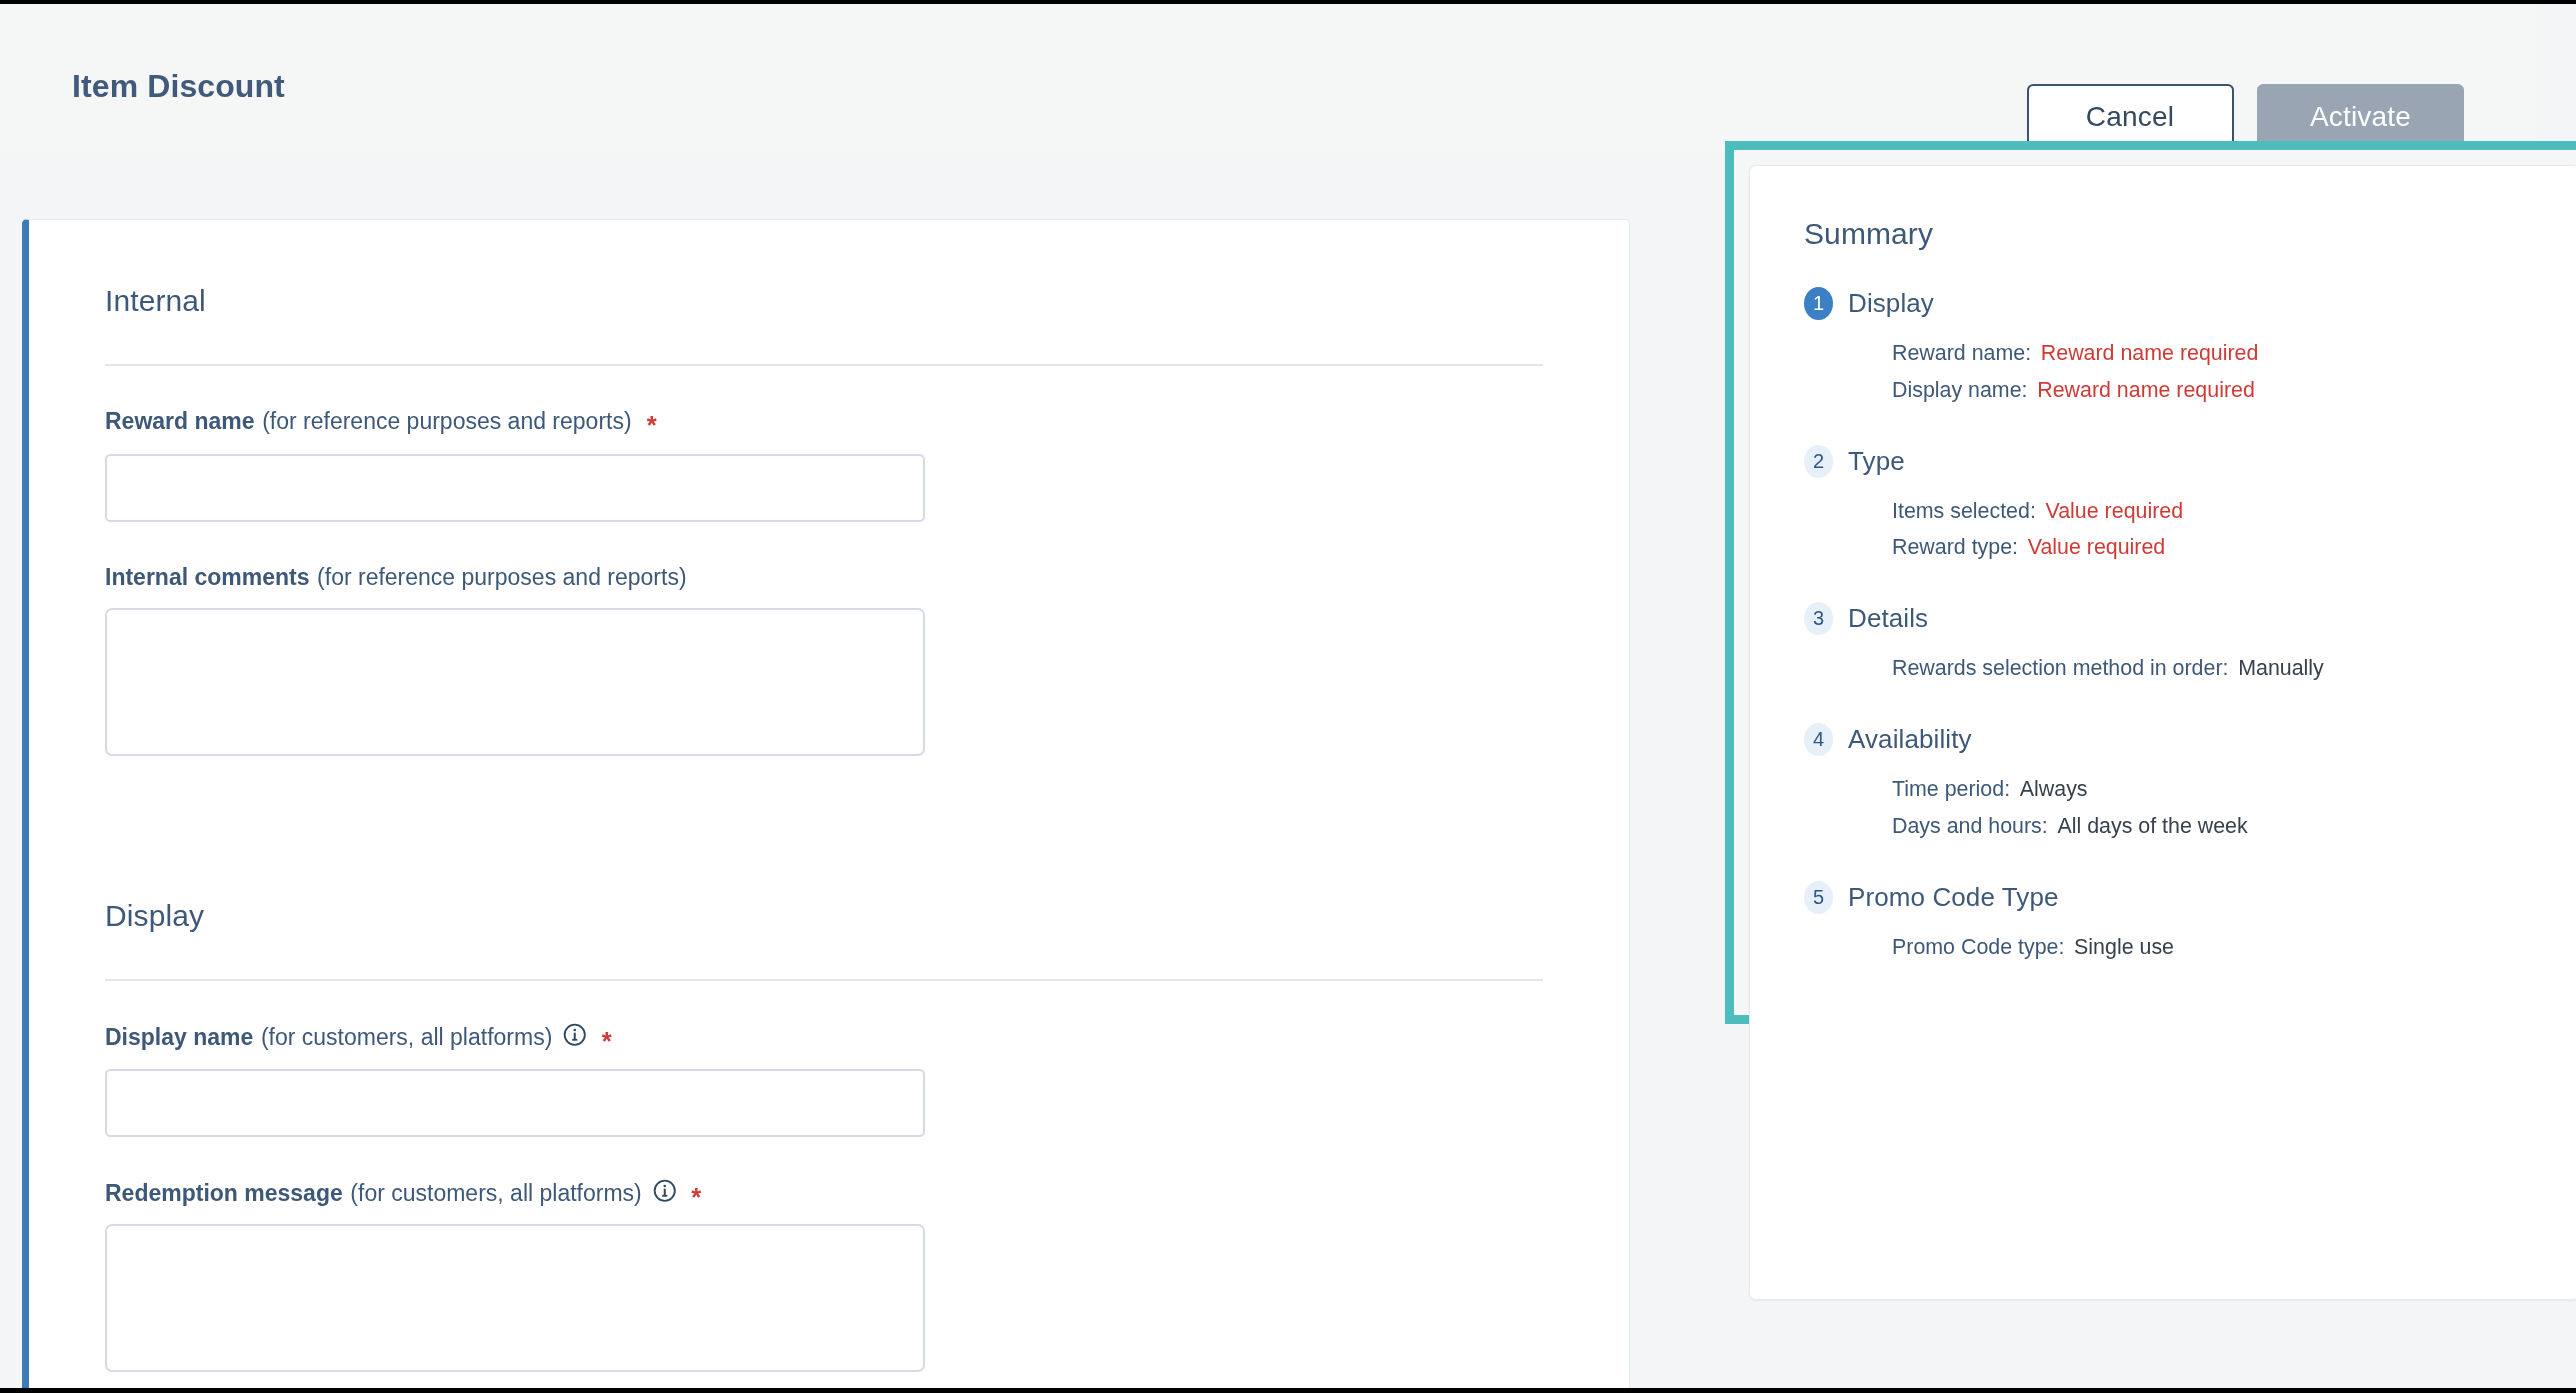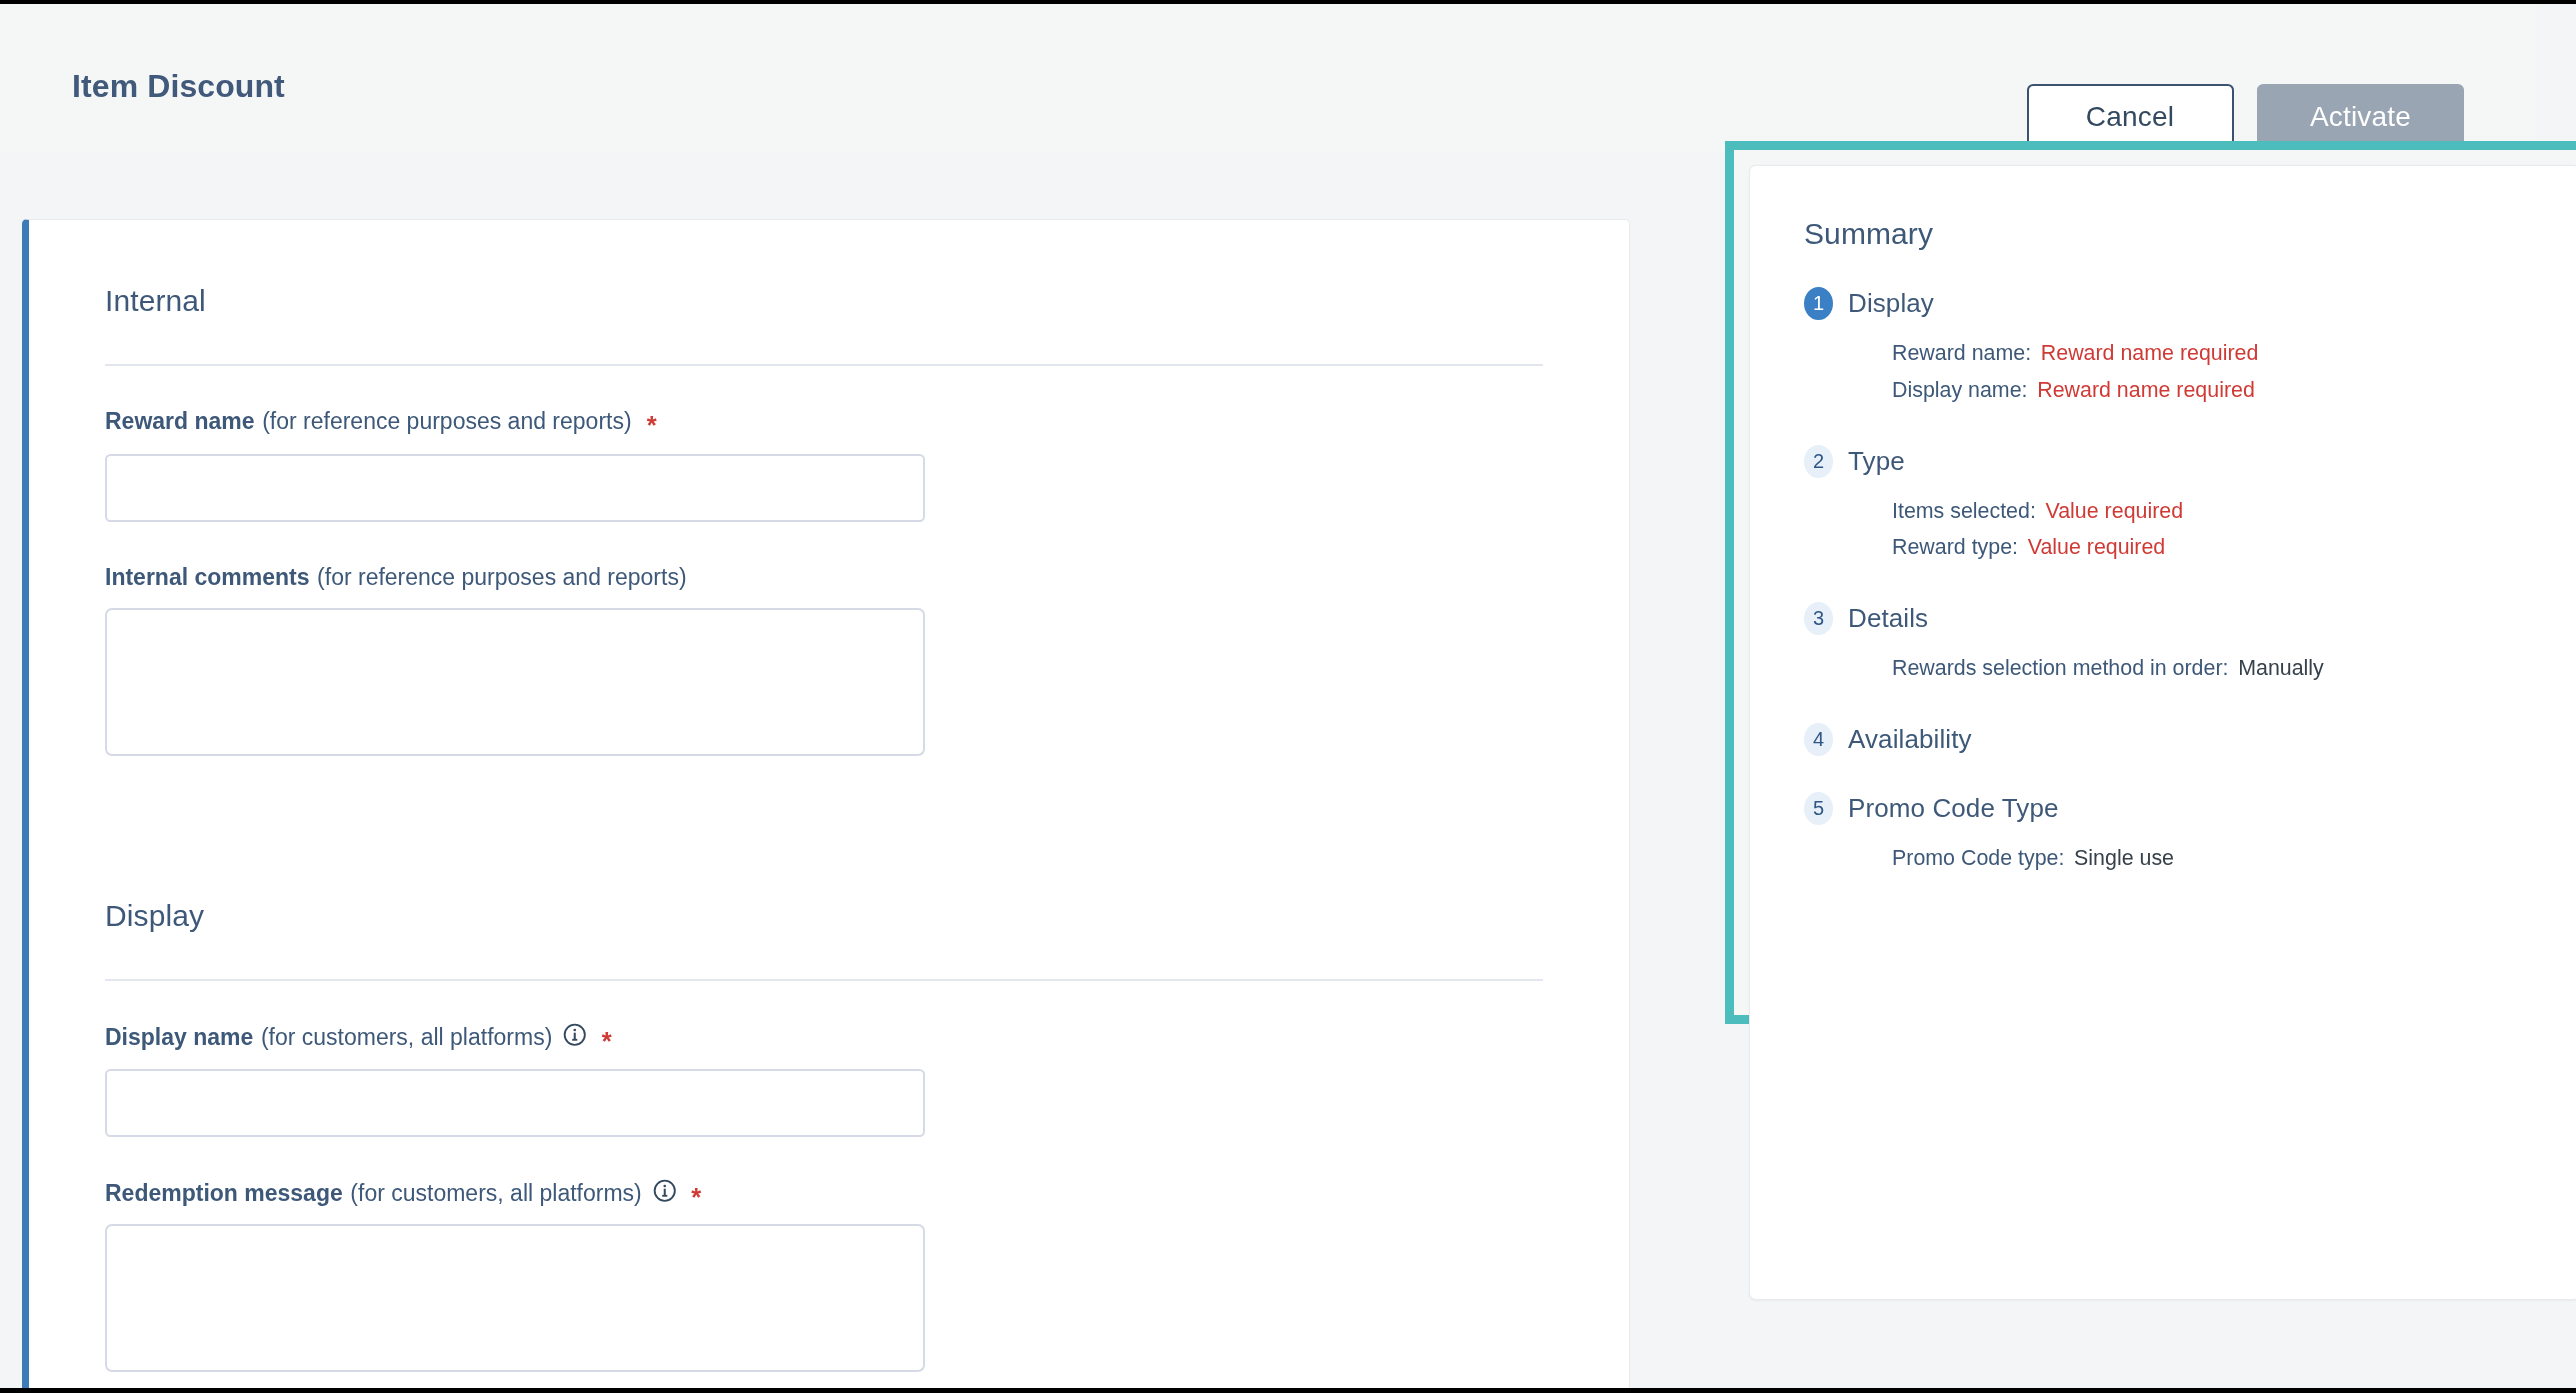--- a/index.html
+++ b/index.html
@@ -374,20 +374,28 @@
           <span class="row-label">Rewards selection method in order:</span><span class="row-value ok">Manually</span>
         </div>
       </div>
     </div>
 
     <div class="step">
       <div class="step-head">
         <div class="step-badge idle">4</div>
         <div class="step-name">Availability</div>
       </div>
+      <div class="step-rows">
+        <div class="step-row">
+          <span class="row-label">Time period:</span><span class="row-value ok">Always</span>
+        </div>
+        <div class="step-row">
+          <span class="row-label">Days and hours:</span><span class="row-value ok">All days of the week</span>
+        </div>
+      </div>
     </div>
 
     <div class="step">
       <div class="step-head">
         <div class="step-badge idle">5</div>
         <div class="step-name">Promo Code Type</div>
       </div>
       <div class="step-rows">
         <div class="step-row">
           <span class="row-label">Promo Code type:</span><span class="row-value ok">Single use</span>

